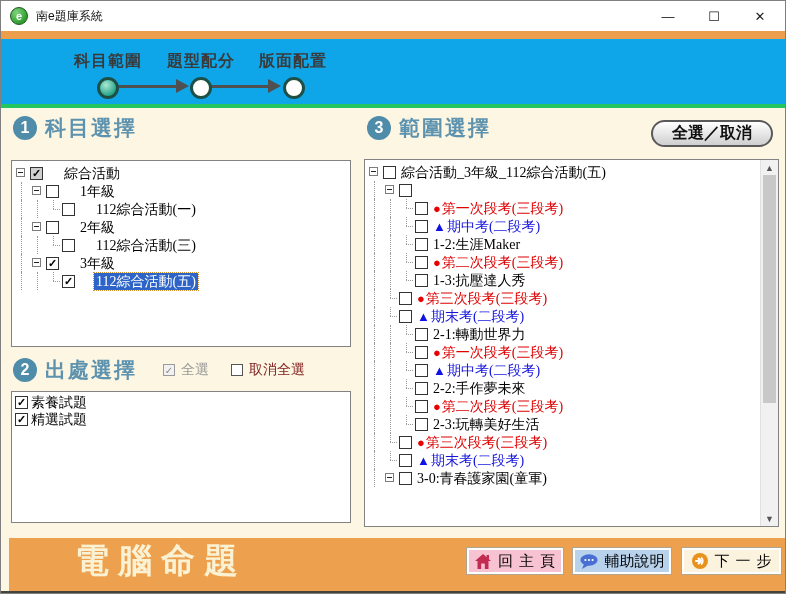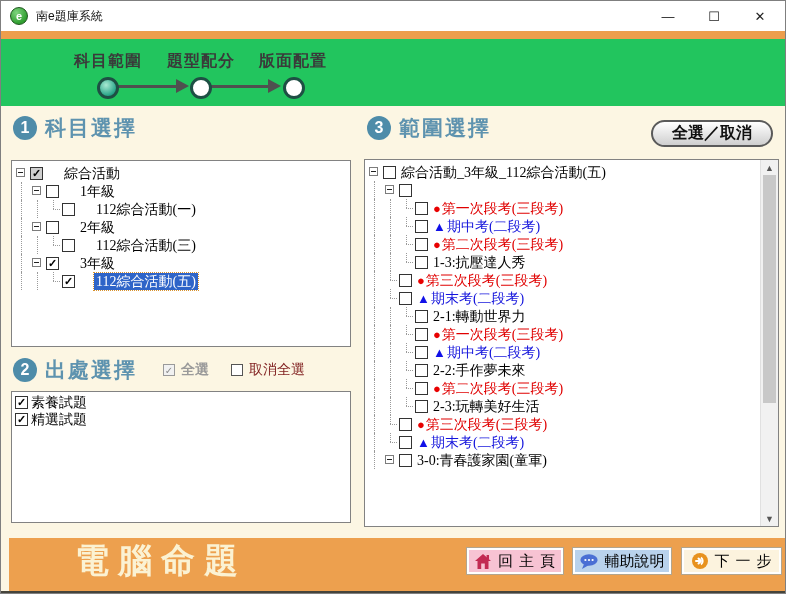--- a/index.html
+++ b/index.html
@@ -8,21 +8,21 @@
 
   
   .titlebar{position:absolute;left:0;top:0;width:100%;height:30px;background:#ffffff;display:flex;align-items:center;}
   .app-icon{width:16px;height:16px;margin-left:9px;border-radius:50%;background:radial-gradient(circle at 35% 30%,#7fd47f,#2f9e2f 70%);border:1px solid #1d551d;color:#fff;font-size:11px;font-weight:bold;display:flex;align-items:center;justify-content:center;line-height:1;}
   .title-text{margin-left:8px;font-size:12px;color:#111;}
   .win-controls{position:absolute;right:2px;top:0;height:30px;display:flex;}
   .win-btn{width:46px;height:30px;display:flex;align-items:center;justify-content:center;font-size:13px;color:#222;cursor:default;}
 
   
   .strip-top{position:absolute;left:0;top:30px;width:100%;height:8px;background:#ED9E4C;}
-  .steps-band{position:absolute;left:0;top:38px;width:100%;height:65px;background:#22c55e;border-bottom:2px solid #22c55e;}
+  .steps-band{position:absolute;left:0;top:38px;width:100%;height:65px;background:#0ea5e9;border-bottom:4px solid #22c55e;}
   .step-label{position:absolute;top:12px;font-size:16px;font-weight:bold;color:#3a3a3a;letter-spacing:1px;}
   .step-line{position:absolute;top:46px;height:3px;background:#4f4f4f;}
   .step-arrowhead{position:absolute;top:40px;width:0;height:0;border-top:7px solid transparent;border-bottom:7px solid transparent;border-left:13px solid #4f4f4f;}
   .step-circle{position:absolute;top:38px;width:16px;height:16px;border-radius:50%;border:3px solid #1e4f44;background:#fff;}
   .step-circle.active{background:radial-gradient(circle at 38% 32%,#a9e9d3,#21a184 75%);}
 
   
   .sec-header{position:absolute;display:flex;align-items:center;}
   .num-circle{width:24px;height:24px;border-radius:50%;background:#4E8CA9;color:#fff;font-size:16px;font-weight:bold;display:flex;align-items:center;justify-content:center;}
   .sec-title{margin-left:8px;font-size:21px;font-weight:bold;color:#5E93AF;letter-spacing:2px;}
@@ -50,21 +50,21 @@
   .c-blue{color:#1414DC;}
   .mark{display:inline-block;margin-right:1px;font-size:13px;line-height:1;}
   .mark.dot{color:#E80000;}
   .mark.tri{color:#1010E8;}
 
   
   .inline-check{display:flex;align-items:center;margin-left:26px;}
   .inline-check .cb2{width:12px;height:12px;border:1px solid #555;background:#fff;display:flex;align-items:center;justify-content:center;font-size:10px;box-sizing:border-box;}
   .inline-check .cb2.dis{background:#f1f1f1;border-color:#9a9a9a;color:#8a8a8a;}
   .inline-check .lbl{margin-left:6px;font-size:14px;color:#7f1d1d;}
-  .inline-check .lbl.dis{color:#9a9a9a;font-weight:bold;}
+  .inline-check .lbl.dis{color:#9a9a9a;}
   .srclist{padding:2px 3px;font-family:"Liberation Serif",serif;font-size:14px;}
   .srcrow{display:flex;align-items:center;height:17px;}
   .srcrow .cb{margin-right:3px;}
 
   
   .toggle-btn{position:absolute;left:650px;top:119px;width:122px;height:27px;border-radius:14px;background:linear-gradient(#ffffff,#cfcfcf);border:2px solid #5a5a5a;box-sizing:border-box;display:flex;align-items:center;justify-content:center;font-size:16px;font-weight:bold;color:#111;cursor:default;}
 
   
   .scrollbar{position:absolute;right:0;top:0;bottom:0;width:17px;background:#f1f1f1;border-left:1px solid #e0e0e0;}
   .sb-arrow{position:absolute;left:0;width:17px;height:15px;display:flex;align-items:center;justify-content:center;font-size:9px;color:#555;}
@@ -235,20 +235,27 @@
           <span class="sp"></span>
           <span class="slot leaf"></span>
           <span class="cb"></span>
           <span class="tlabel c-blue"><span class="mark tri">▲</span>期中考(二段考)</span>
         </div>
         <div class="trow">
           <span class="sp"></span>
           <span class="sp"></span>
           <span class="slot leaf"></span>
           <span class="cb"></span>
+          <span class="tlabel">1-2:生涯Maker</span>
+        </div>
+        <div class="trow">
+          <span class="sp"></span>
+          <span class="sp"></span>
+          <span class="slot leaf"></span>
+          <span class="cb"></span>
           <span class="tlabel c-red"><span class="mark dot">●</span>第二次段考(三段考)</span>
         </div>
         <div class="trow">
           <span class="sp"></span>
           <span class="sp"></span>
           <span class="slot leaf"></span>
           <span class="cb"></span>
           <span class="tlabel">1-3:抗壓達人秀</span>
         </div>
         <div class="trow">

